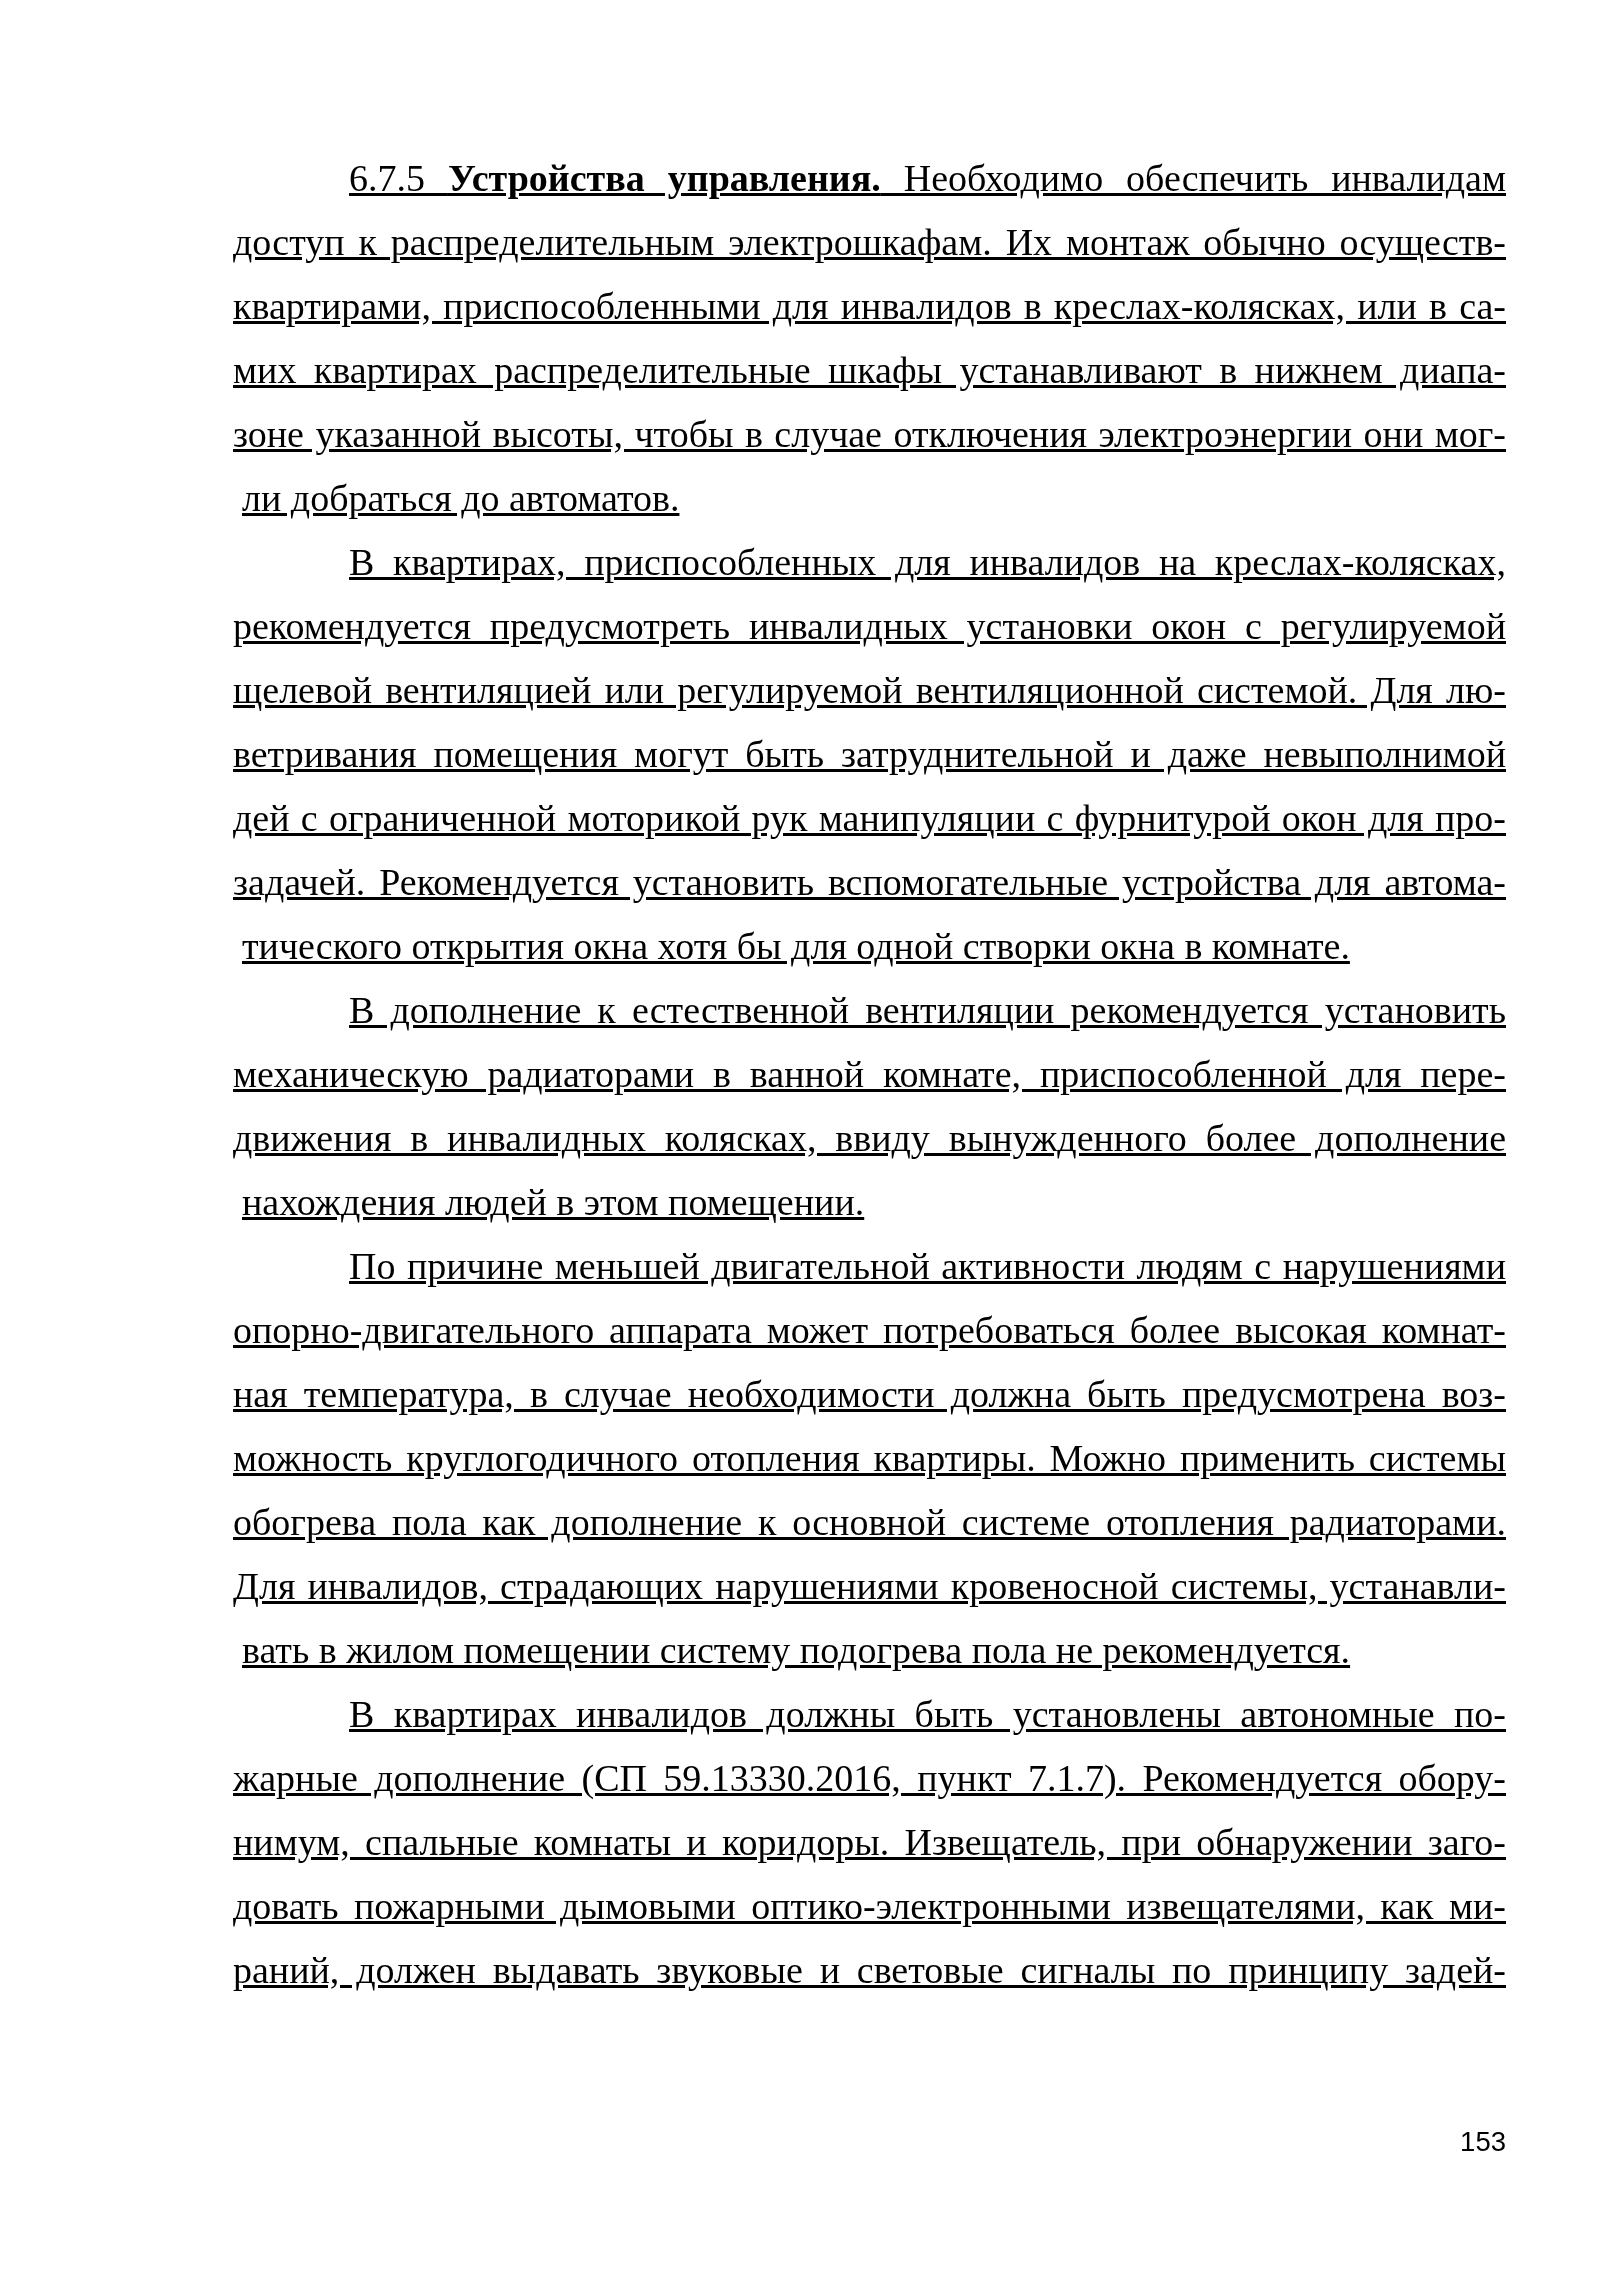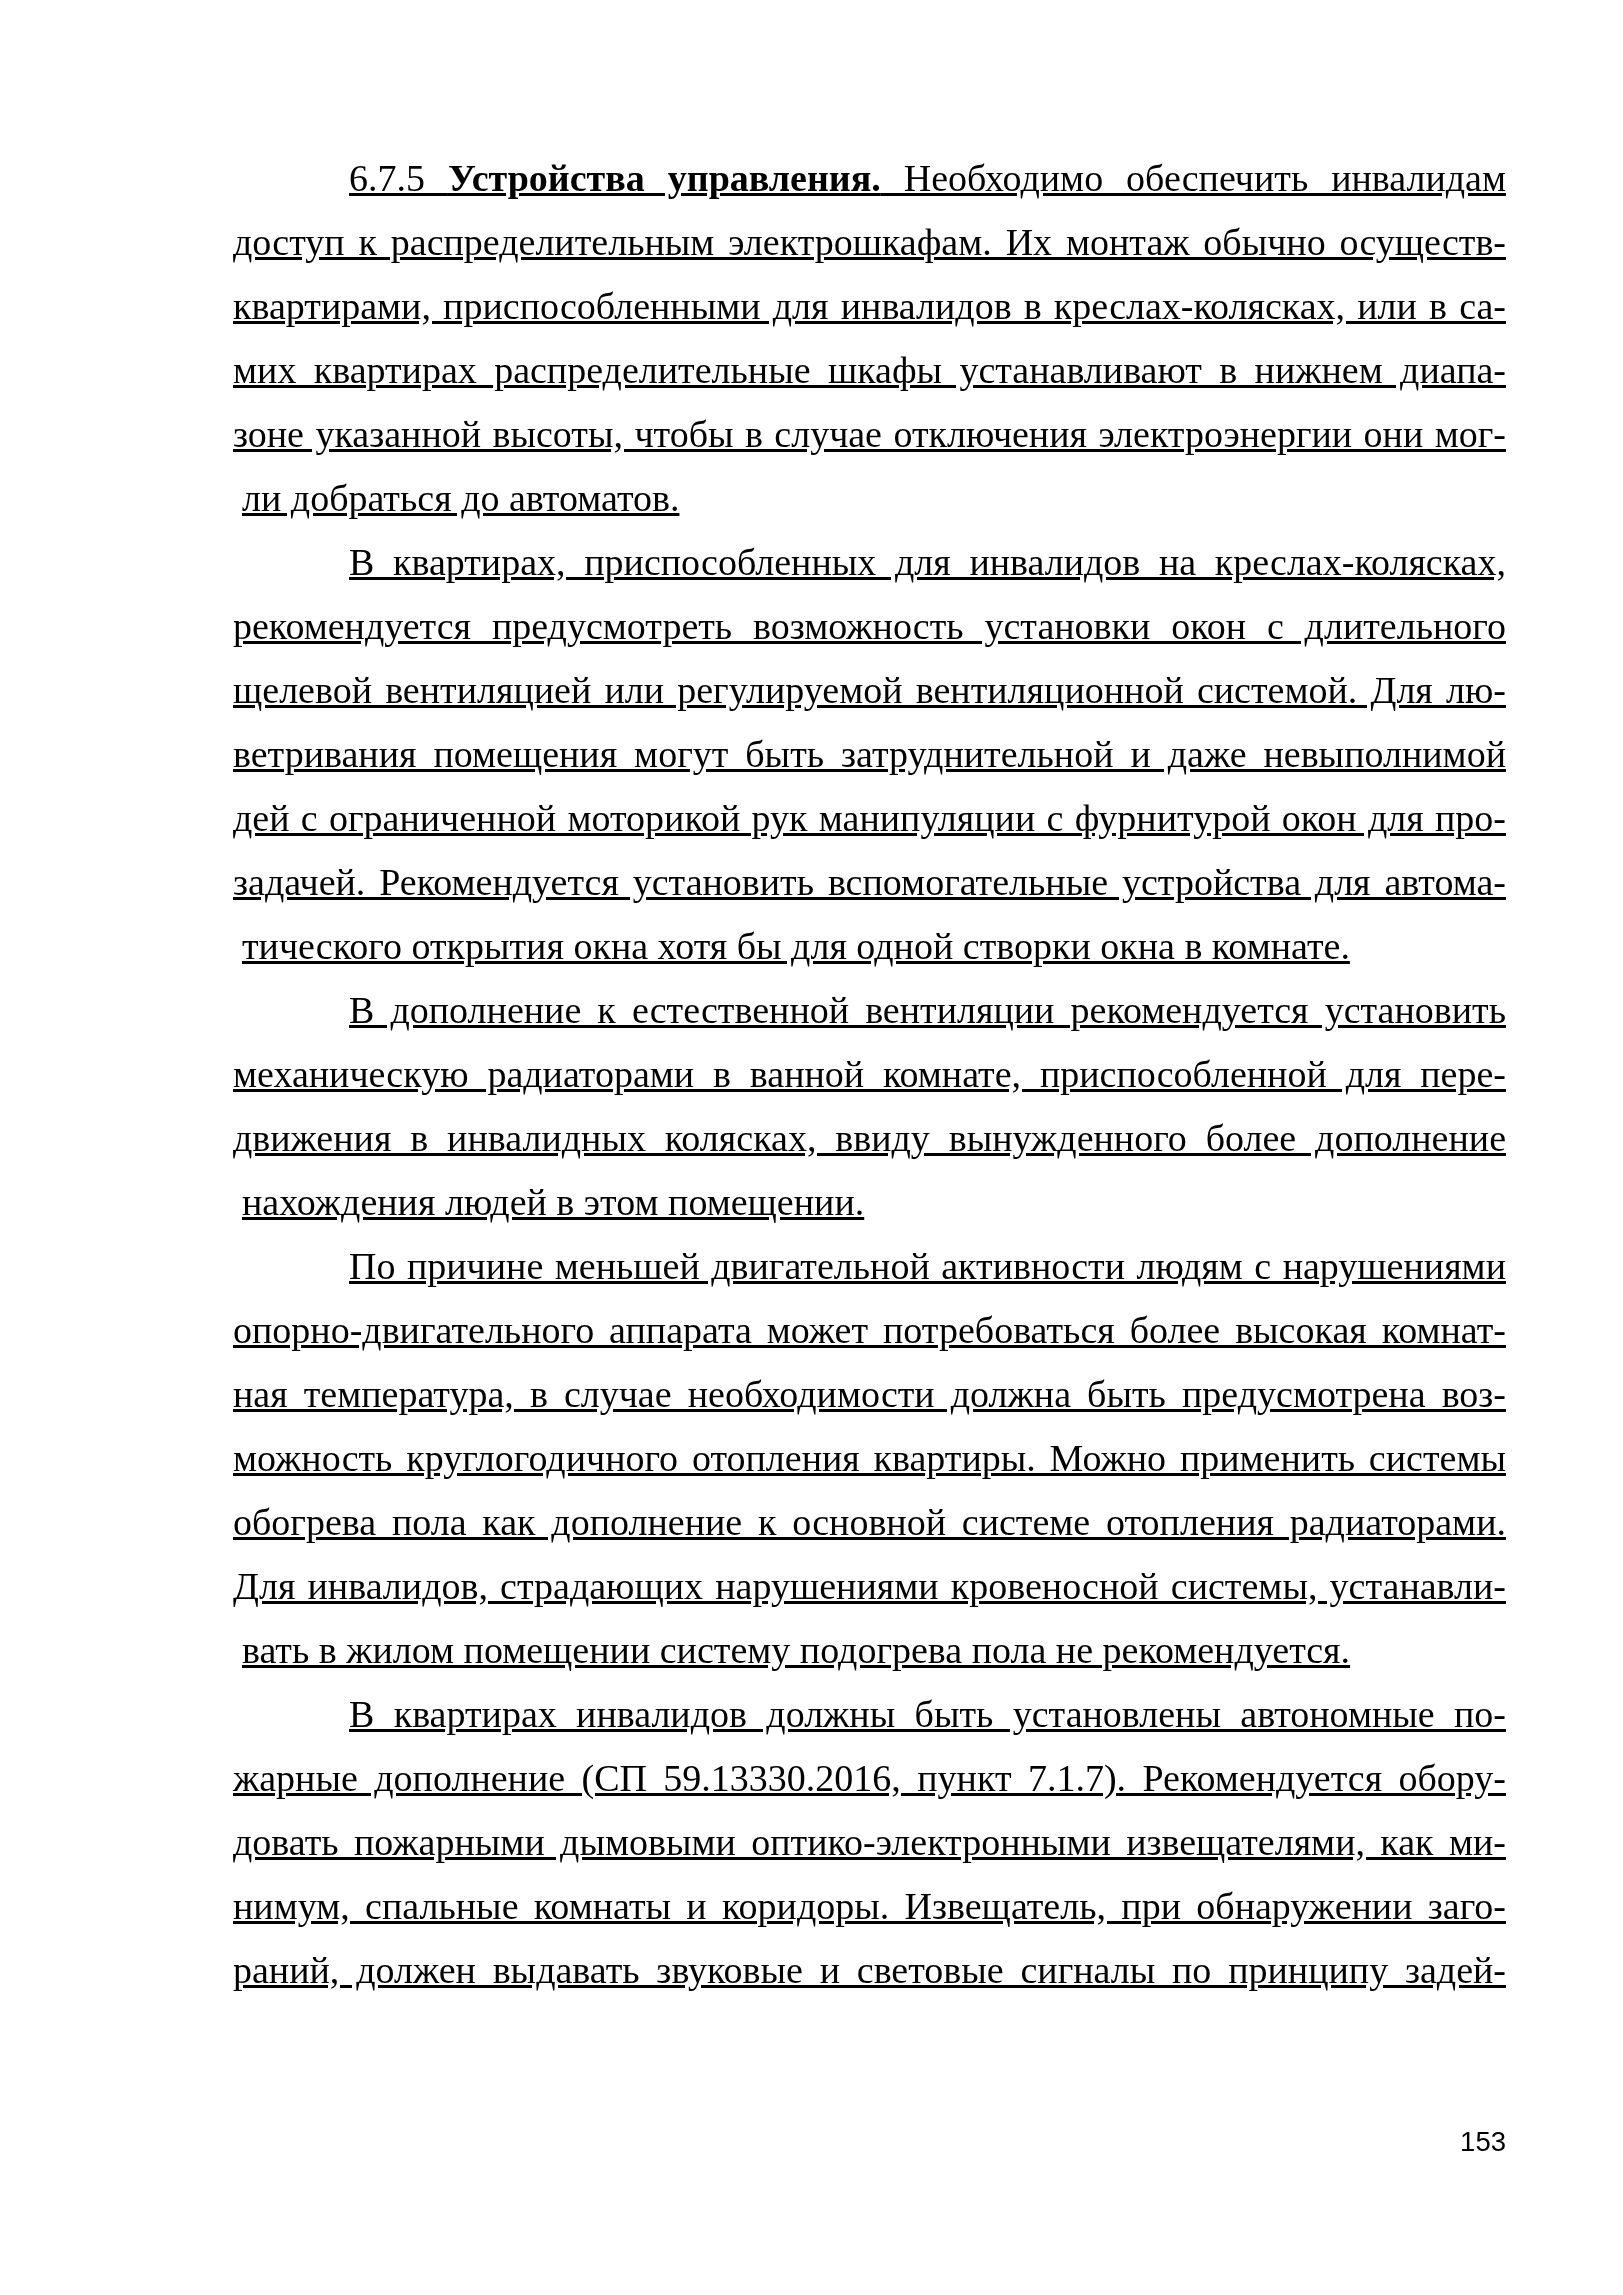--- a/index.html
+++ b/index.html
@@ -57,40 +57,40 @@
 
 <div class="page">
   <div class="text-block">
       <div class="line indent"><span>6.7.5 </span><span class="bold">Устройства управления.</span><span> Необходимо обеспечить инвалидам</span></div>
       <div class="line"><span>доступ к распределительным электрошкафам. Их монтаж обычно осуществ-</span></div>
       <div class="line"><span>квартирами, приспособленными для инвалидов в креслах-колясках, или в са-</span></div>
       <div class="line"><span>мих квартирах распределительные шкафы устанавливают в нижнем диапа-</span></div>
       <div class="line"><span>зоне указанной высоты, чтобы в случае отключения электроэнергии они мог-</span></div>
       <div class="line para-end"><span>ли добраться до автоматов.</span></div>
       <div class="line indent"><span>В квартирах, приспособленных для инвалидов на креслах-колясках,</span></div>
-      <div class="line"><span>рекомендуется предусмотреть возможность установки окон с длительного</span></div>
+      <div class="line"><span>рекомендуется предусмотреть инвалидных установки окон с регулируемой</span></div>
       <div class="line"><span>щелевой вентиляцией или регулируемой вентиляционной системой. Для лю-</span></div>
       <div class="line"><span>ветривания помещения могут быть затруднительной и даже невыполнимой</span></div>
       <div class="line"><span>дей с ограниченной моторикой рук манипуляции с фурнитурой окон для про-</span></div>
       <div class="line"><span>задачей. Рекомендуется установить вспомогательные устройства для автома-</span></div>
       <div class="line para-end"><span>тического открытия окна хотя бы для одной створки окна в комнате.</span></div>
       <div class="line indent"><span>В дополнение к естественной вентиляции рекомендуется установить</span></div>
       <div class="line"><span>механическую радиаторами в ванной комнате, приспособленной для пере-</span></div>
       <div class="line"><span>движения в инвалидных колясках, ввиду вынужденного более дополнение</span></div>
       <div class="line para-end"><span>нахождения людей в этом помещении.</span></div>
       <div class="line indent"><span>По причине меньшей двигательной активности людям с нарушениями</span></div>
       <div class="line"><span>опорно-двигательного аппарата может потребоваться более высокая комнат-</span></div>
       <div class="line"><span>ная температура, в случае необходимости должна быть предусмотрена воз-</span></div>
       <div class="line"><span>можность круглогодичного отопления квартиры. Можно применить системы</span></div>
       <div class="line"><span>обогрева пола как дополнение к основной системе отопления радиаторами.</span></div>
       <div class="line"><span>Для инвалидов, страдающих нарушениями кровеносной системы, устанавли-</span></div>
       <div class="line para-end"><span>вать в жилом помещении систему подогрева пола не рекомендуется.</span></div>
       <div class="line indent"><span>В квартирах инвалидов должны быть установлены автономные по-</span></div>
       <div class="line"><span>жарные дополнение (СП 59.13330.2016, пункт 7.1.7). Рекомендуется обору-</span></div>
+      <div class="line"><span>нимум, спальные комнаты и коридоры. Извещатель, при обнаружении заго-</span></div>
       <div class="line"><span>довать пожарными дымовыми оптико-электронными извещателями, как ми-</span></div>
-      <div class="line"><span>нимум, спальные комнаты и коридоры. Извещатель, при обнаружении заго-</span></div>
       <div class="line"><span>раний, должен выдавать звуковые и световые сигналы по принципу задей-</span></div>
     </div>
   <div class="page-footer">
     <span>153</span>
   </div>
 </div>
 
 
 </body></html>

